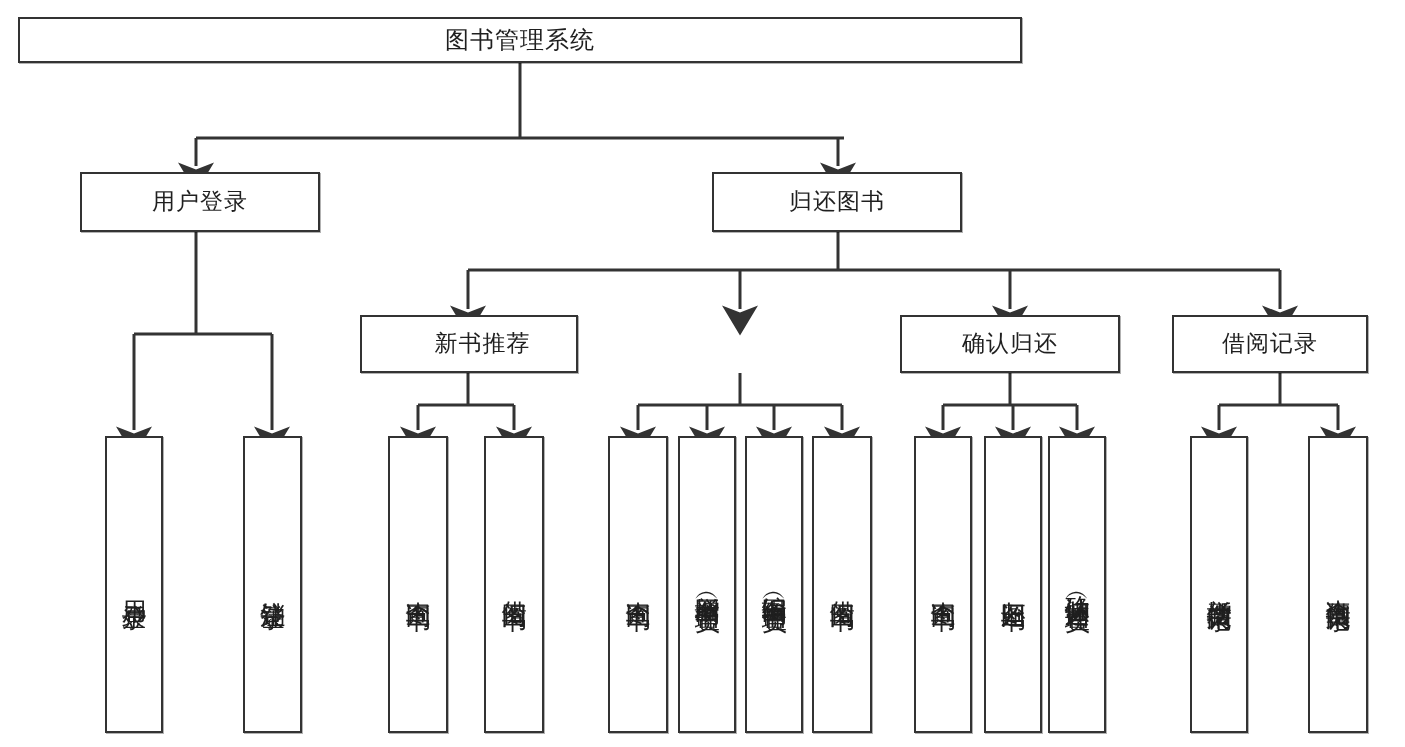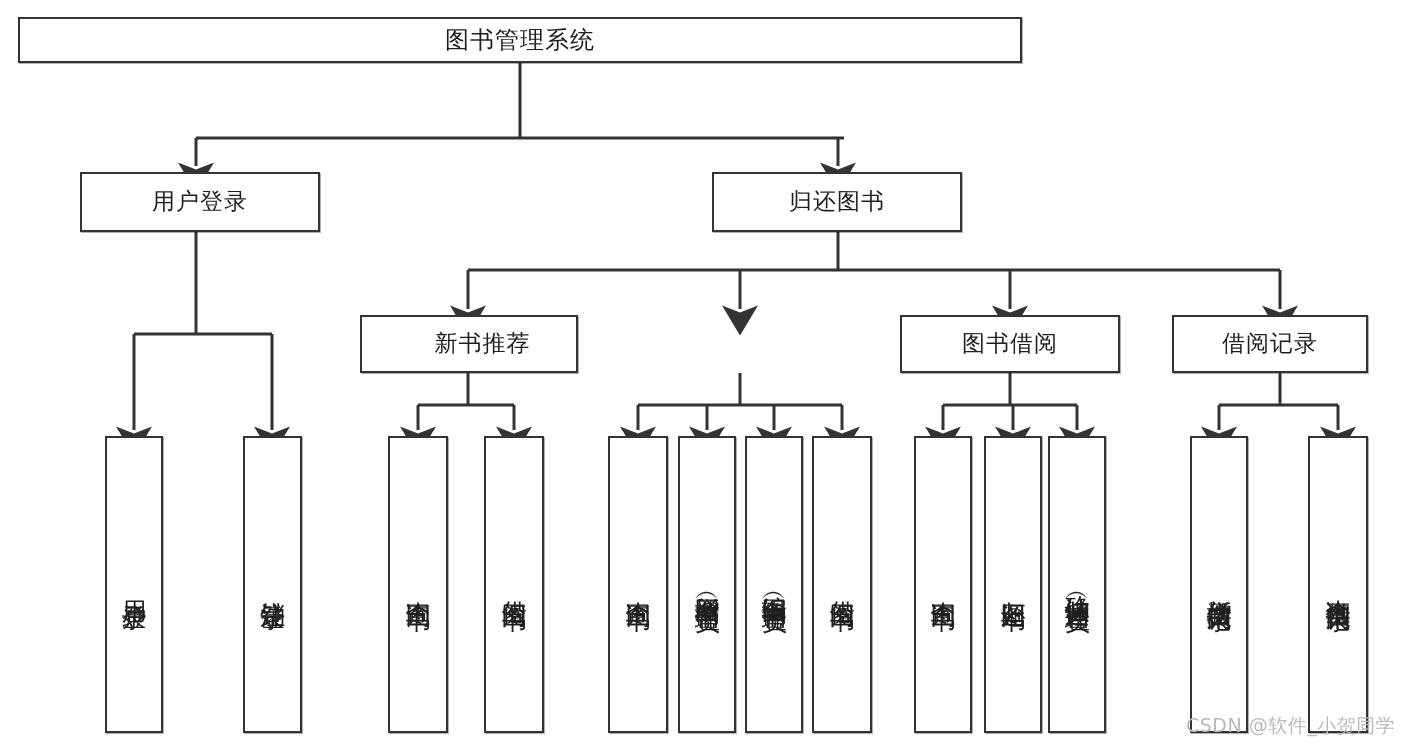--- a/index.html
+++ b/index.html
@@ -118,36 +118,35 @@
       <path d="M1338,405 L1338,430" marker-end="url(#arw)"></path>
     </g>
   </svg>
 
   <div class="node horiz root" style="left:18px; top:17px; width:1004px; height:46px;">图书管理系统</div>
 
   <div class="node horiz" style="left:80px; top:172px; width:240px; height:60px;">用户登录</div>
   <div class="node horiz" style="left:712px; top:172px; width:250px; height:60px;">归还图书</div>
 
   <div class="node horiz" style="left:360px; top:315px; width:218px; height:58px;padding-left:27px;">新书推荐</div>
-  <div class="node horiz" style="left:900px; top:315px; width:220px; height:58px;">图书借阅</div>
+  <div class="node horiz" style="left:900px; top:315px; width:220px; height:58px;">确认归还</div>
   <div class="node horiz" style="left:1172px; top:315px; width:196px; height:58px;">借阅记录</div>
 
   <div class="node vert" style="left:105px; top:436px; width:58px; height:297px;">用户登录</div>
   <div class="node vert" style="left:243px; top:436px; width:59px; height:297px;">注销登录</div>
 
   <div class="node vert" style="left:388px; top:436px; width:60px; height:297px;">查询图书</div>
   <div class="node vert" style="left:484px; top:436px; width:60px; height:297px;">借阅图书</div>
 
   <div class="node vert" style="left:608px; top:436px; width:60px; height:297px;">查询图书</div>
   <div class="node vert" style="left:678px; top:436px; width:58px; height:297px;">新增图书（管理员）</div>
   <div class="node vert" style="left:745px; top:436px; width:58px; height:297px;">编辑图书（管理员）</div>
   <div class="node vert" style="left:812px; top:436px; width:60px; height:297px;">借阅图书</div>
 
   <div class="node vert" style="left:914px; top:436px; width:58px; height:297px;">查询图书</div>
   <div class="node vert" style="left:984px; top:436px; width:58px; height:297px;">归还图书</div>
   <div class="node vert" style="left:1048px; top:436px; width:58px; height:297px;">确认归还（管理员）</div>
 
   <div class="node vert" style="left:1190px; top:436px; width:58px; height:297px;">新增借阅记录</div>
   <div class="node vert" style="left:1308px; top:436px; width:60px; height:297px;">查询借阅记录</div>
 
-  <div class="watermark">CSDN @软件_小贺同学</div>
 
 </div>
 
 </body></html>

